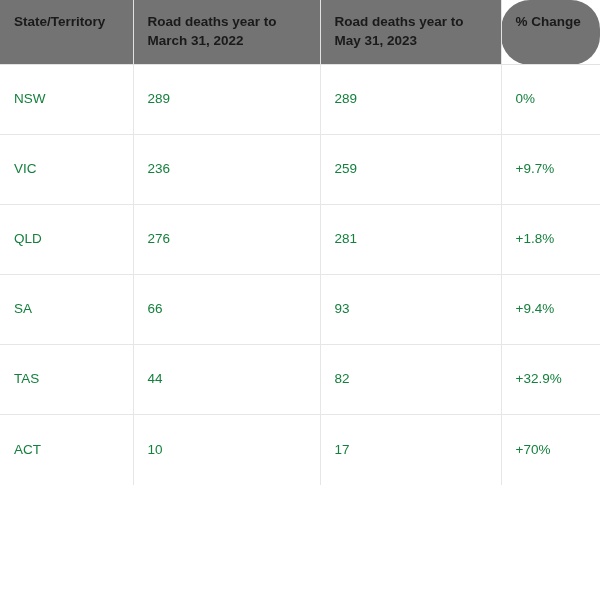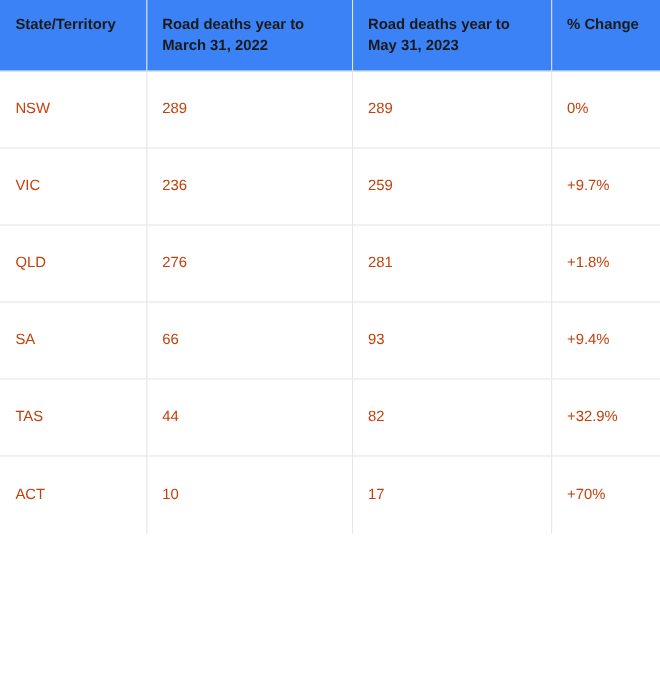--- a/index.html
+++ b/index.html
@@ -23,43 +23,44 @@
     width: 600px;
     table-layout: fixed;
     font-size: 13.5px;
   }
   table.data-table col.c0 { width: 133px; }
   table.data-table col.c1 { width: 187px; }
   table.data-table col.c2 { width: 181px; }
   table.data-table col.c3 { width: 99px; }
 
   table.data-table thead th {
-    background: #3b82f6;
+    background: #737373;
     text-align: left;
     vertical-align: top;
     font-weight: bold;
     font-size: 13.5px;
     line-height: 1.42;
     color: #1a1a1a;
     padding: 12px 14px 14px 14px;
     border-right: 1px solid #e2e2e2;
     border-bottom: 1px solid #e2e2e2;
     height: 46px;
     box-sizing: border-box;
   }
   table.data-table thead th:last-child {
     border-right: none;
+    border-radius: 29px;
   }
   table.data-table tbody td {
     text-align: left;
     vertical-align: middle;
     font-weight: normal;
     font-size: 13.5px;
     line-height: 1.4;
-    color: #c2410c;
+    color: #15803d;
     padding: 10px 14px;
     border-right: 1px solid #e6e6e6;
     border-bottom: 1px solid #e6e6e6;
     height: 70px;
     box-sizing: border-box;
     background: #ffffff;
   }
   table.data-table tbody td:last-child {
     border-right: none;
   }

